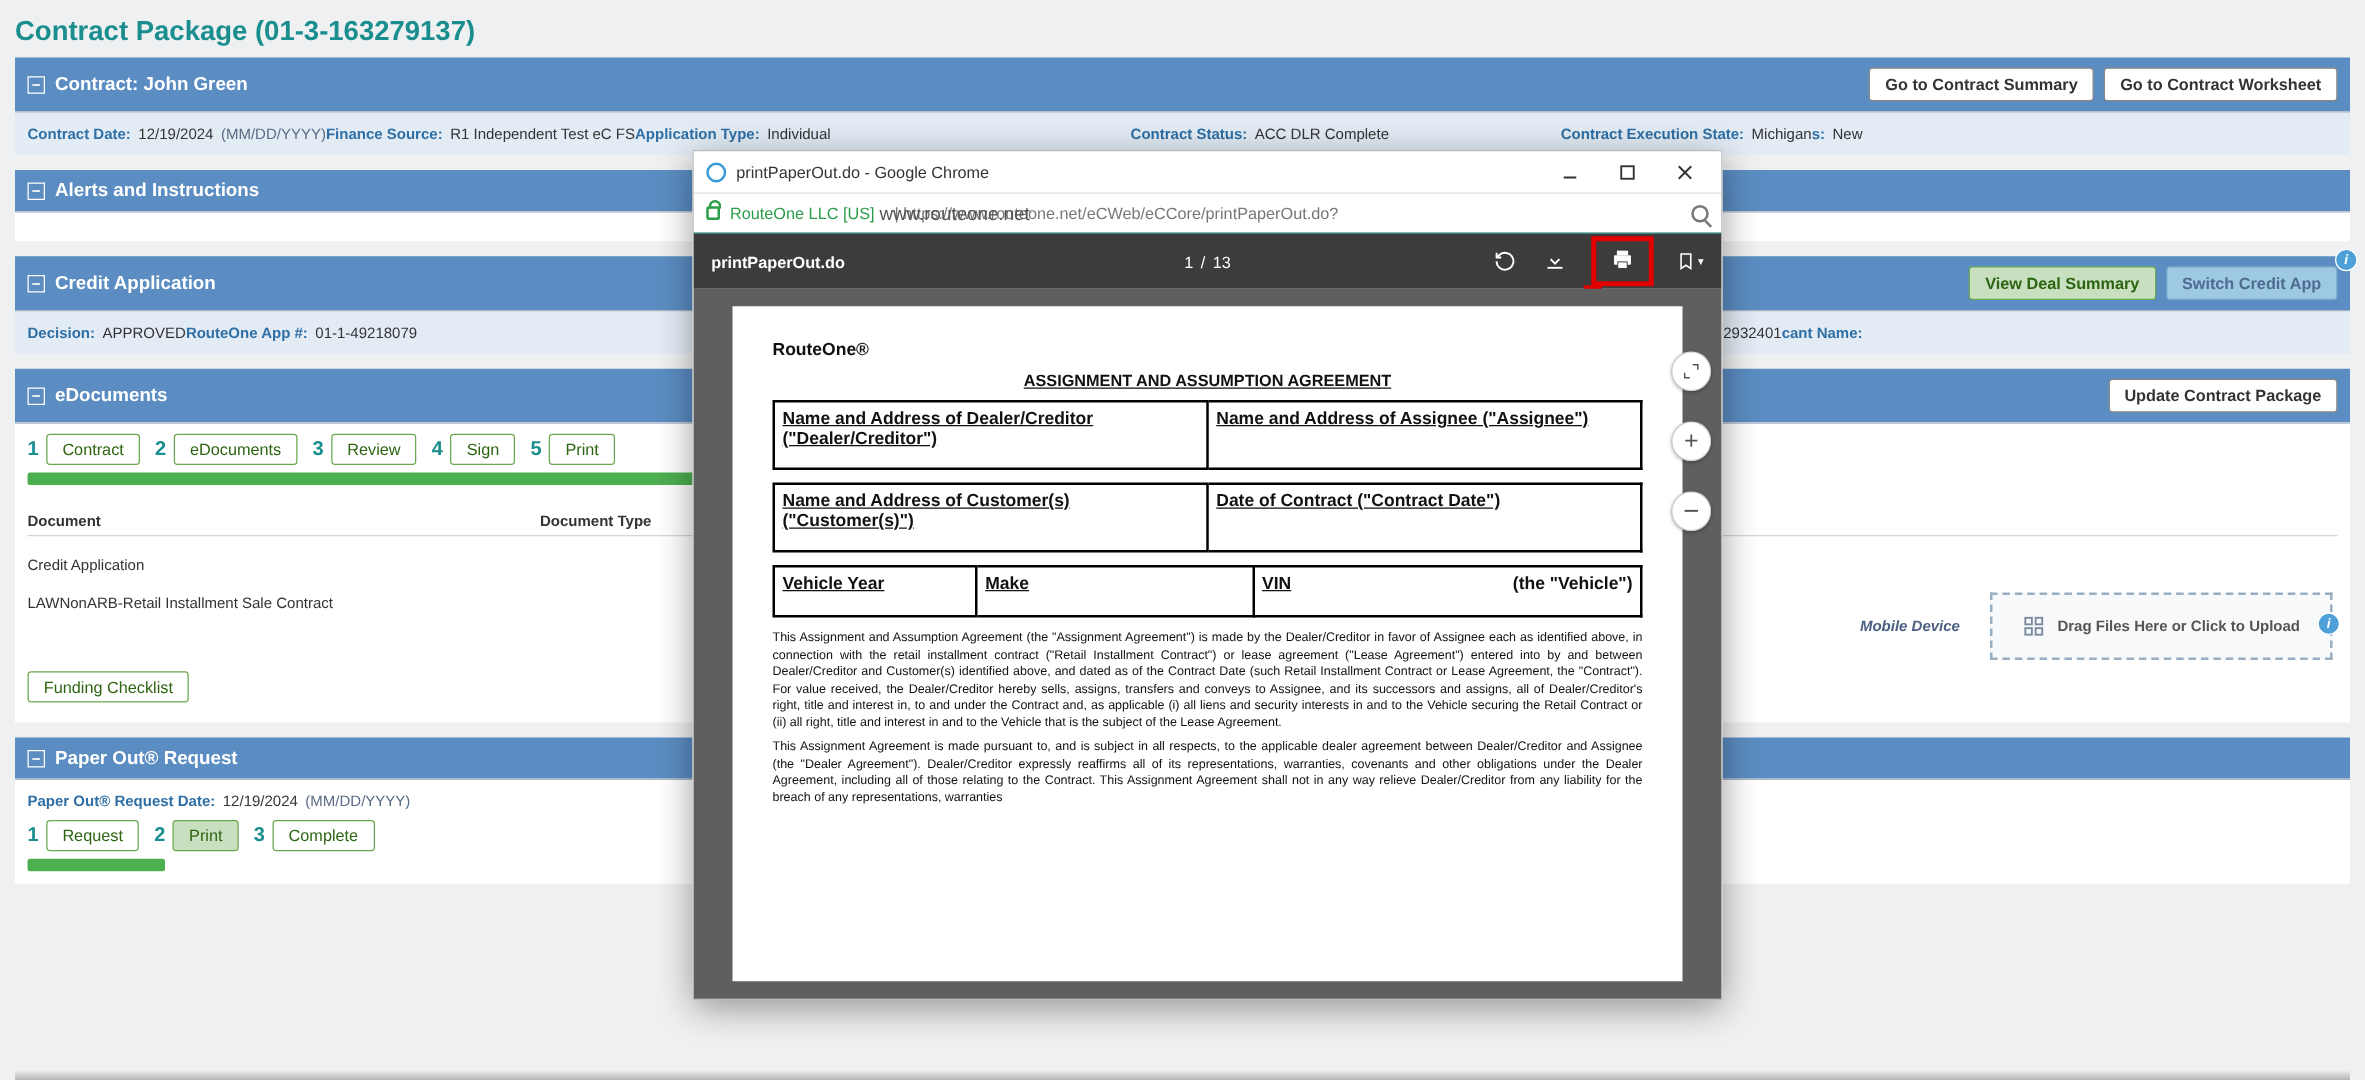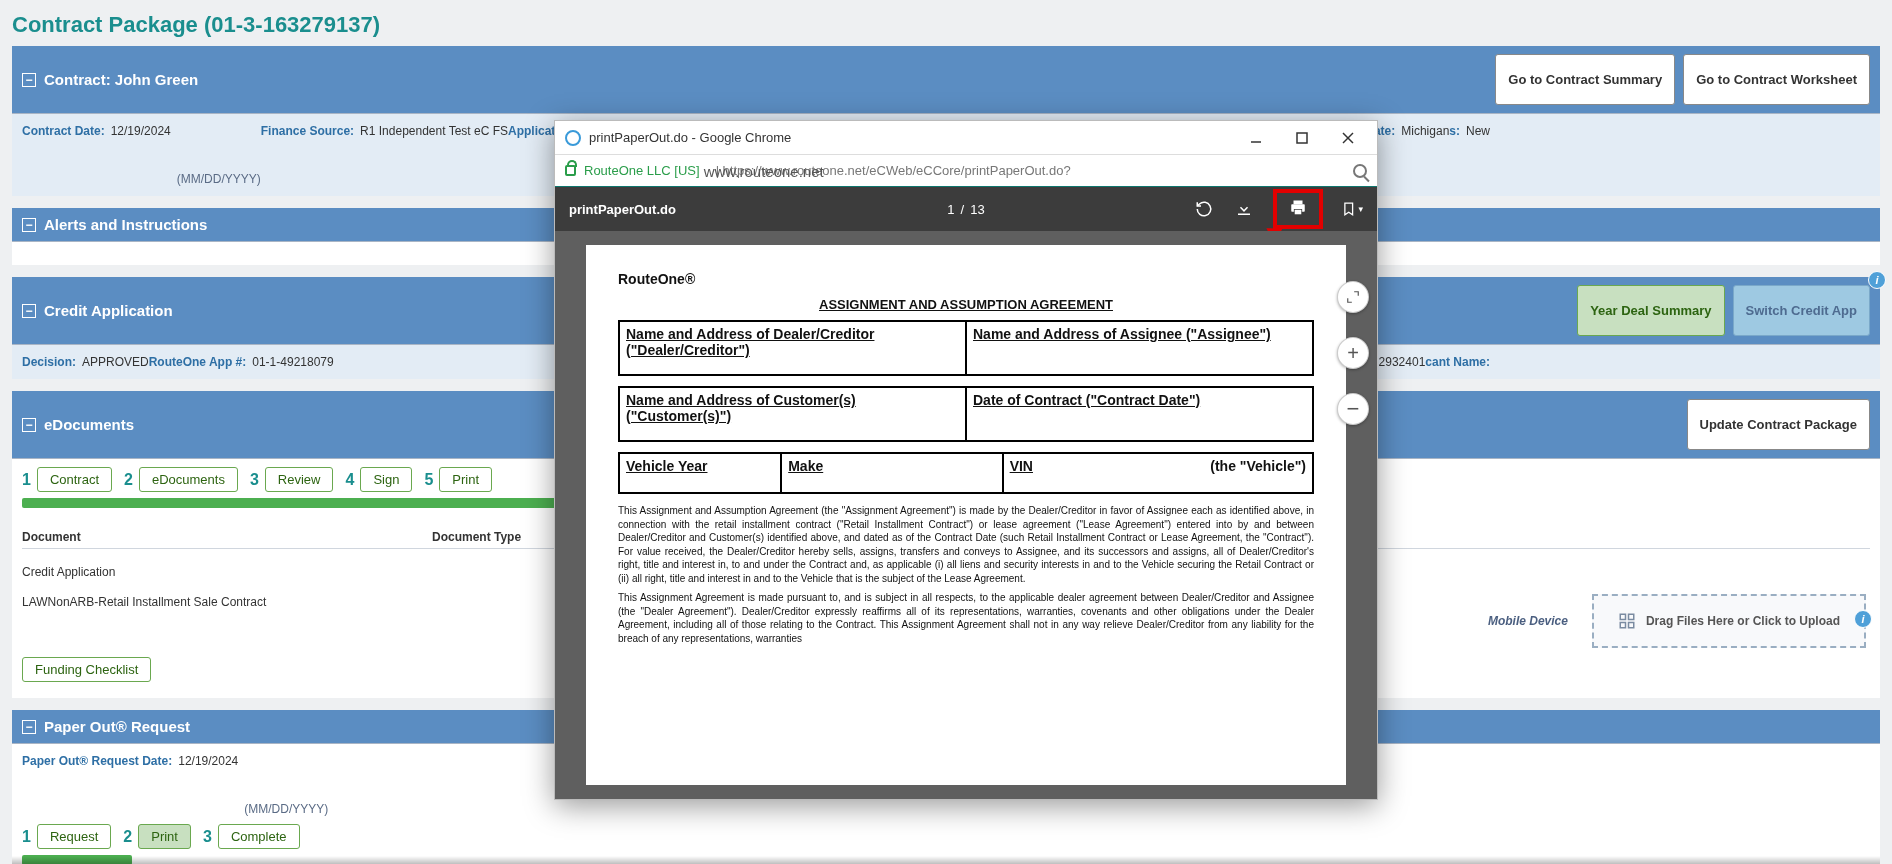--- a/index.html
+++ b/index.html
@@ -72,21 +72,21 @@
     position: relative;
   }
   .panel-body.white { background: #fff; }
   .btn {
     display: inline-flex;
     align-items: center;
     justify-content: center;
     border: 1px solid #888;
     background: #fff;
     color: #333;
-    padding: 17px 12px;
+    padding: 5px 12px;
     font-size: 13px;
     font-weight: 600;
     border-radius: 3px;
     cursor: pointer;
     white-space: nowrap;
   }
   .btn.green {
     background: var(--green-btn);
     border-color: var(--green-btn-border);
     color: var(--green-btn-text);
@@ -105,21 +105,21 @@
   .info-columns {
     display: flex;
     gap: 40px;
   }
   .info-col { display:flex; flex-direction:row; }
   .label {
     color: var(--link-blue);
     font-weight: 600;
   }
   .value { color: #333; }
-  .faded { color: var(--label-gray); font-style: normal; margin-top: 48px; }
+  .faded { color: var(--label-gray); font-style: normal; }
   .info-badge {
     width: 18px;
     height: 18px;
     background: #4fa0d8;
     color: #fff;
     border-radius: 50%;
     display: inline-flex;
     align-items:center;
     justify-content:center;
     font-style: italic;
@@ -490,21 +490,21 @@
     <div class="panel-body white" style="height:24px"></div>
   </div>
 
   <div class="panel">
     <span class="info-badge">i</span>
     <div class="panel-header">
       <span class="collapse-box">−</span>
       <span>Credit Application</span>
       <span class="spacer"></span>
       <span class="header-actions">
-        <button class="btn green">Year Deal Summary</button>
+        <button class="btn green">View Deal Summary</button>
         <button class="btn disabled-look">Switch Credit App</button>
       </span>
     </div>
     <div class="panel-body">
       <div class="info-columns">
         <div class="info-col">
           <div class="info-row">
             <span class="label">Decision:</span>
             <span class="value">APPROVED</span>
           </div>

